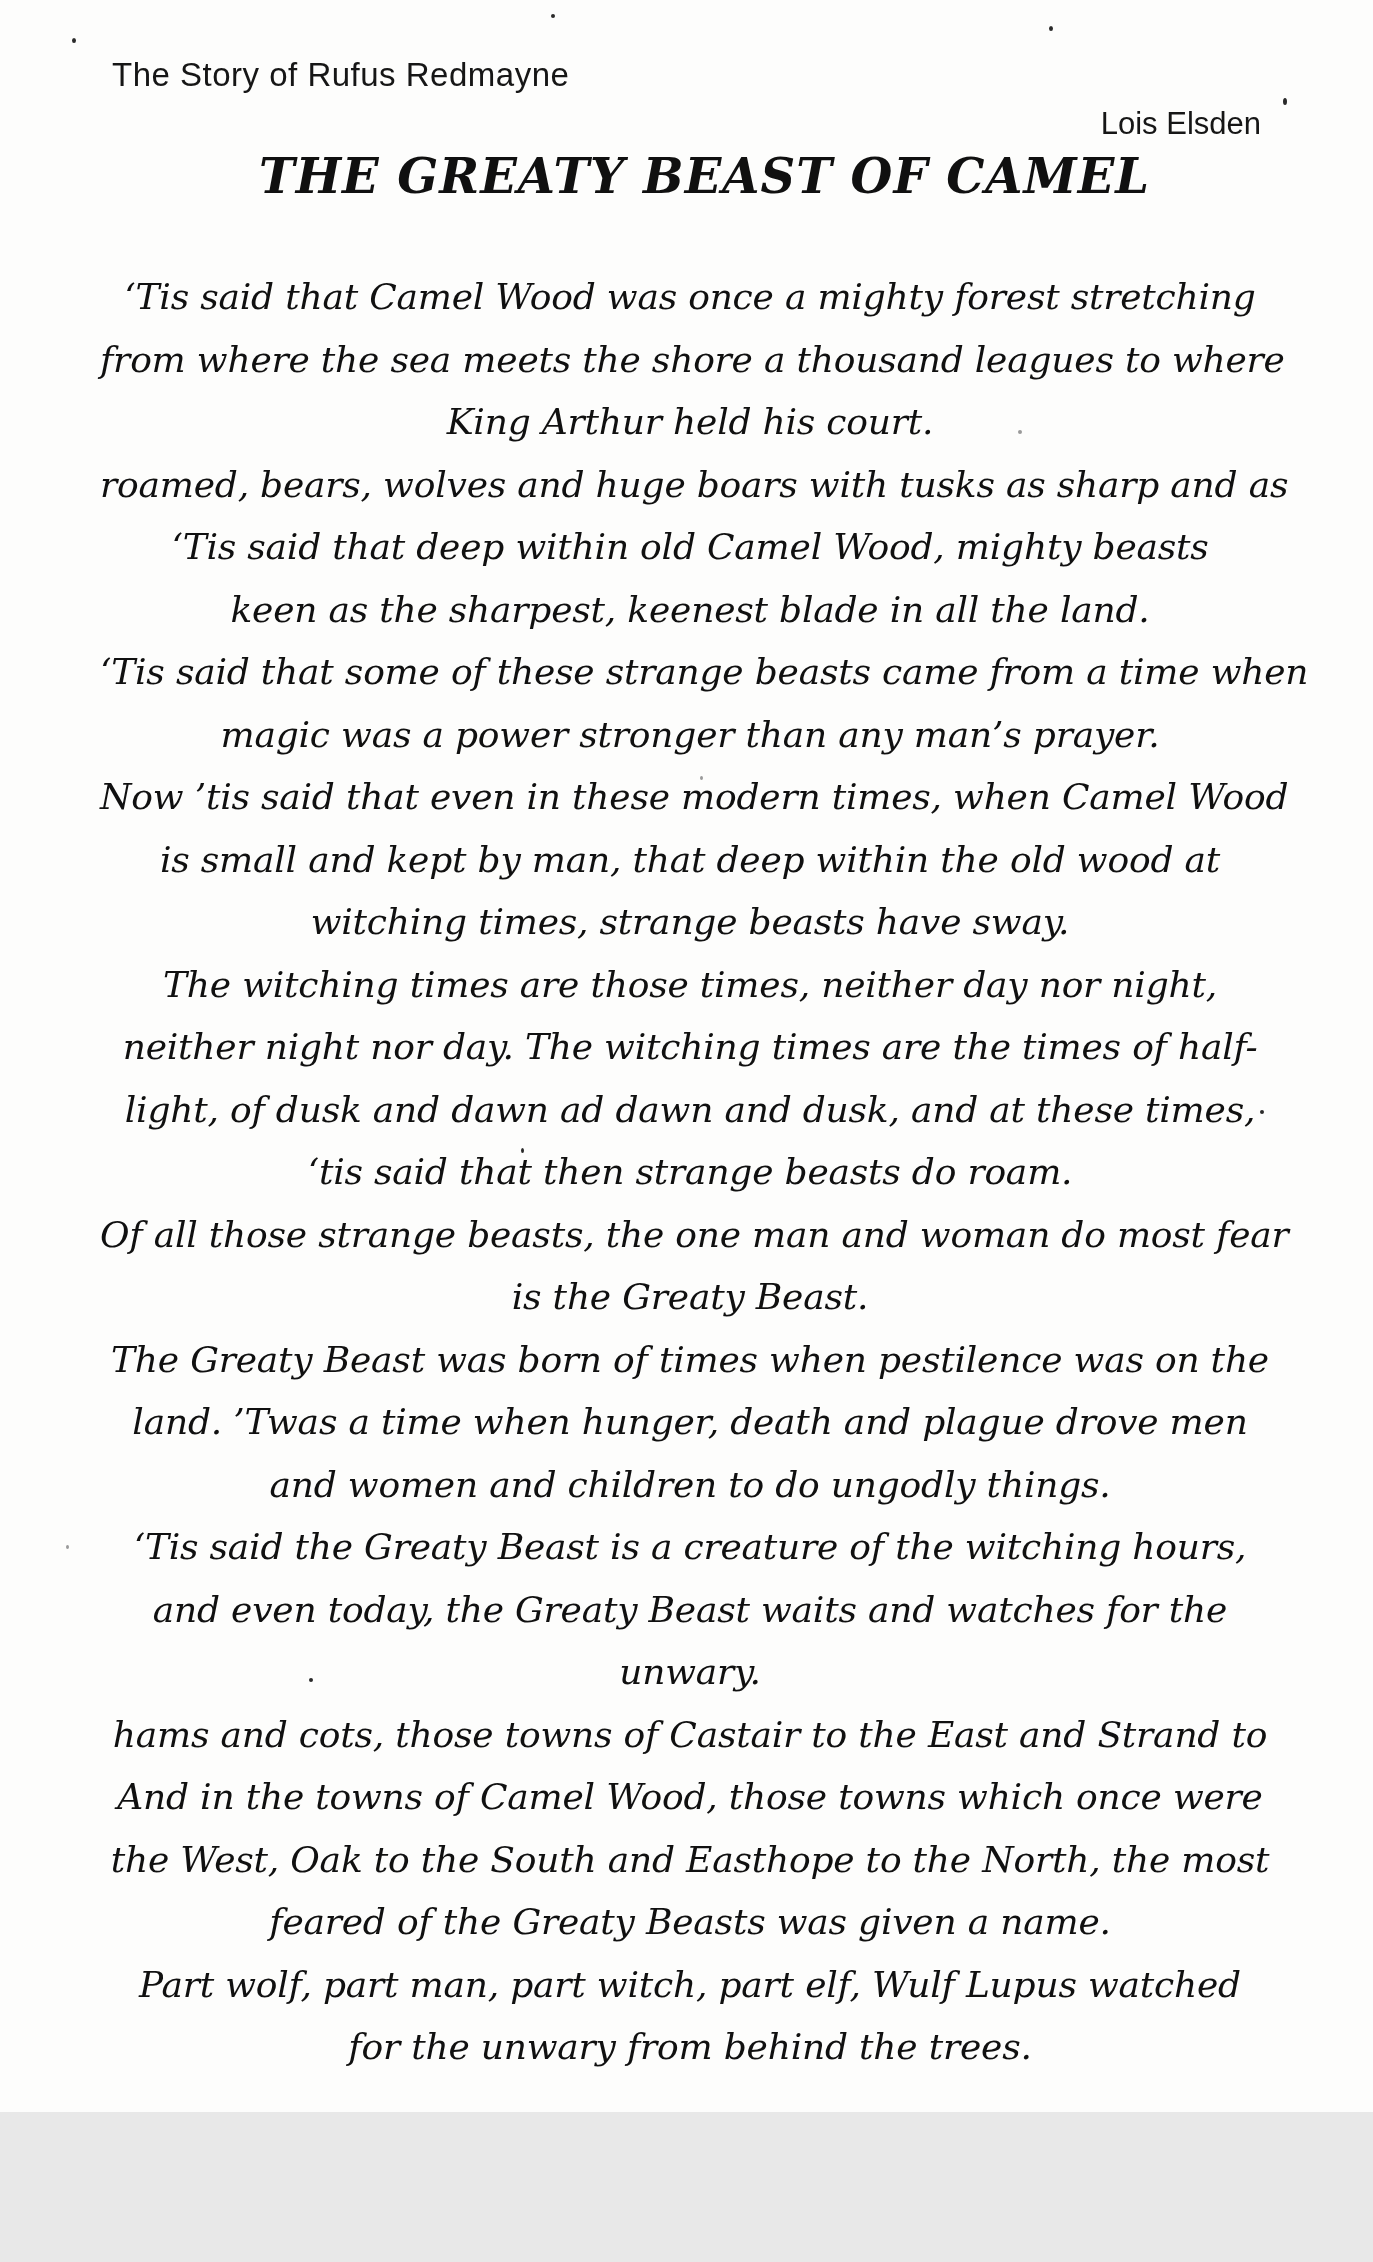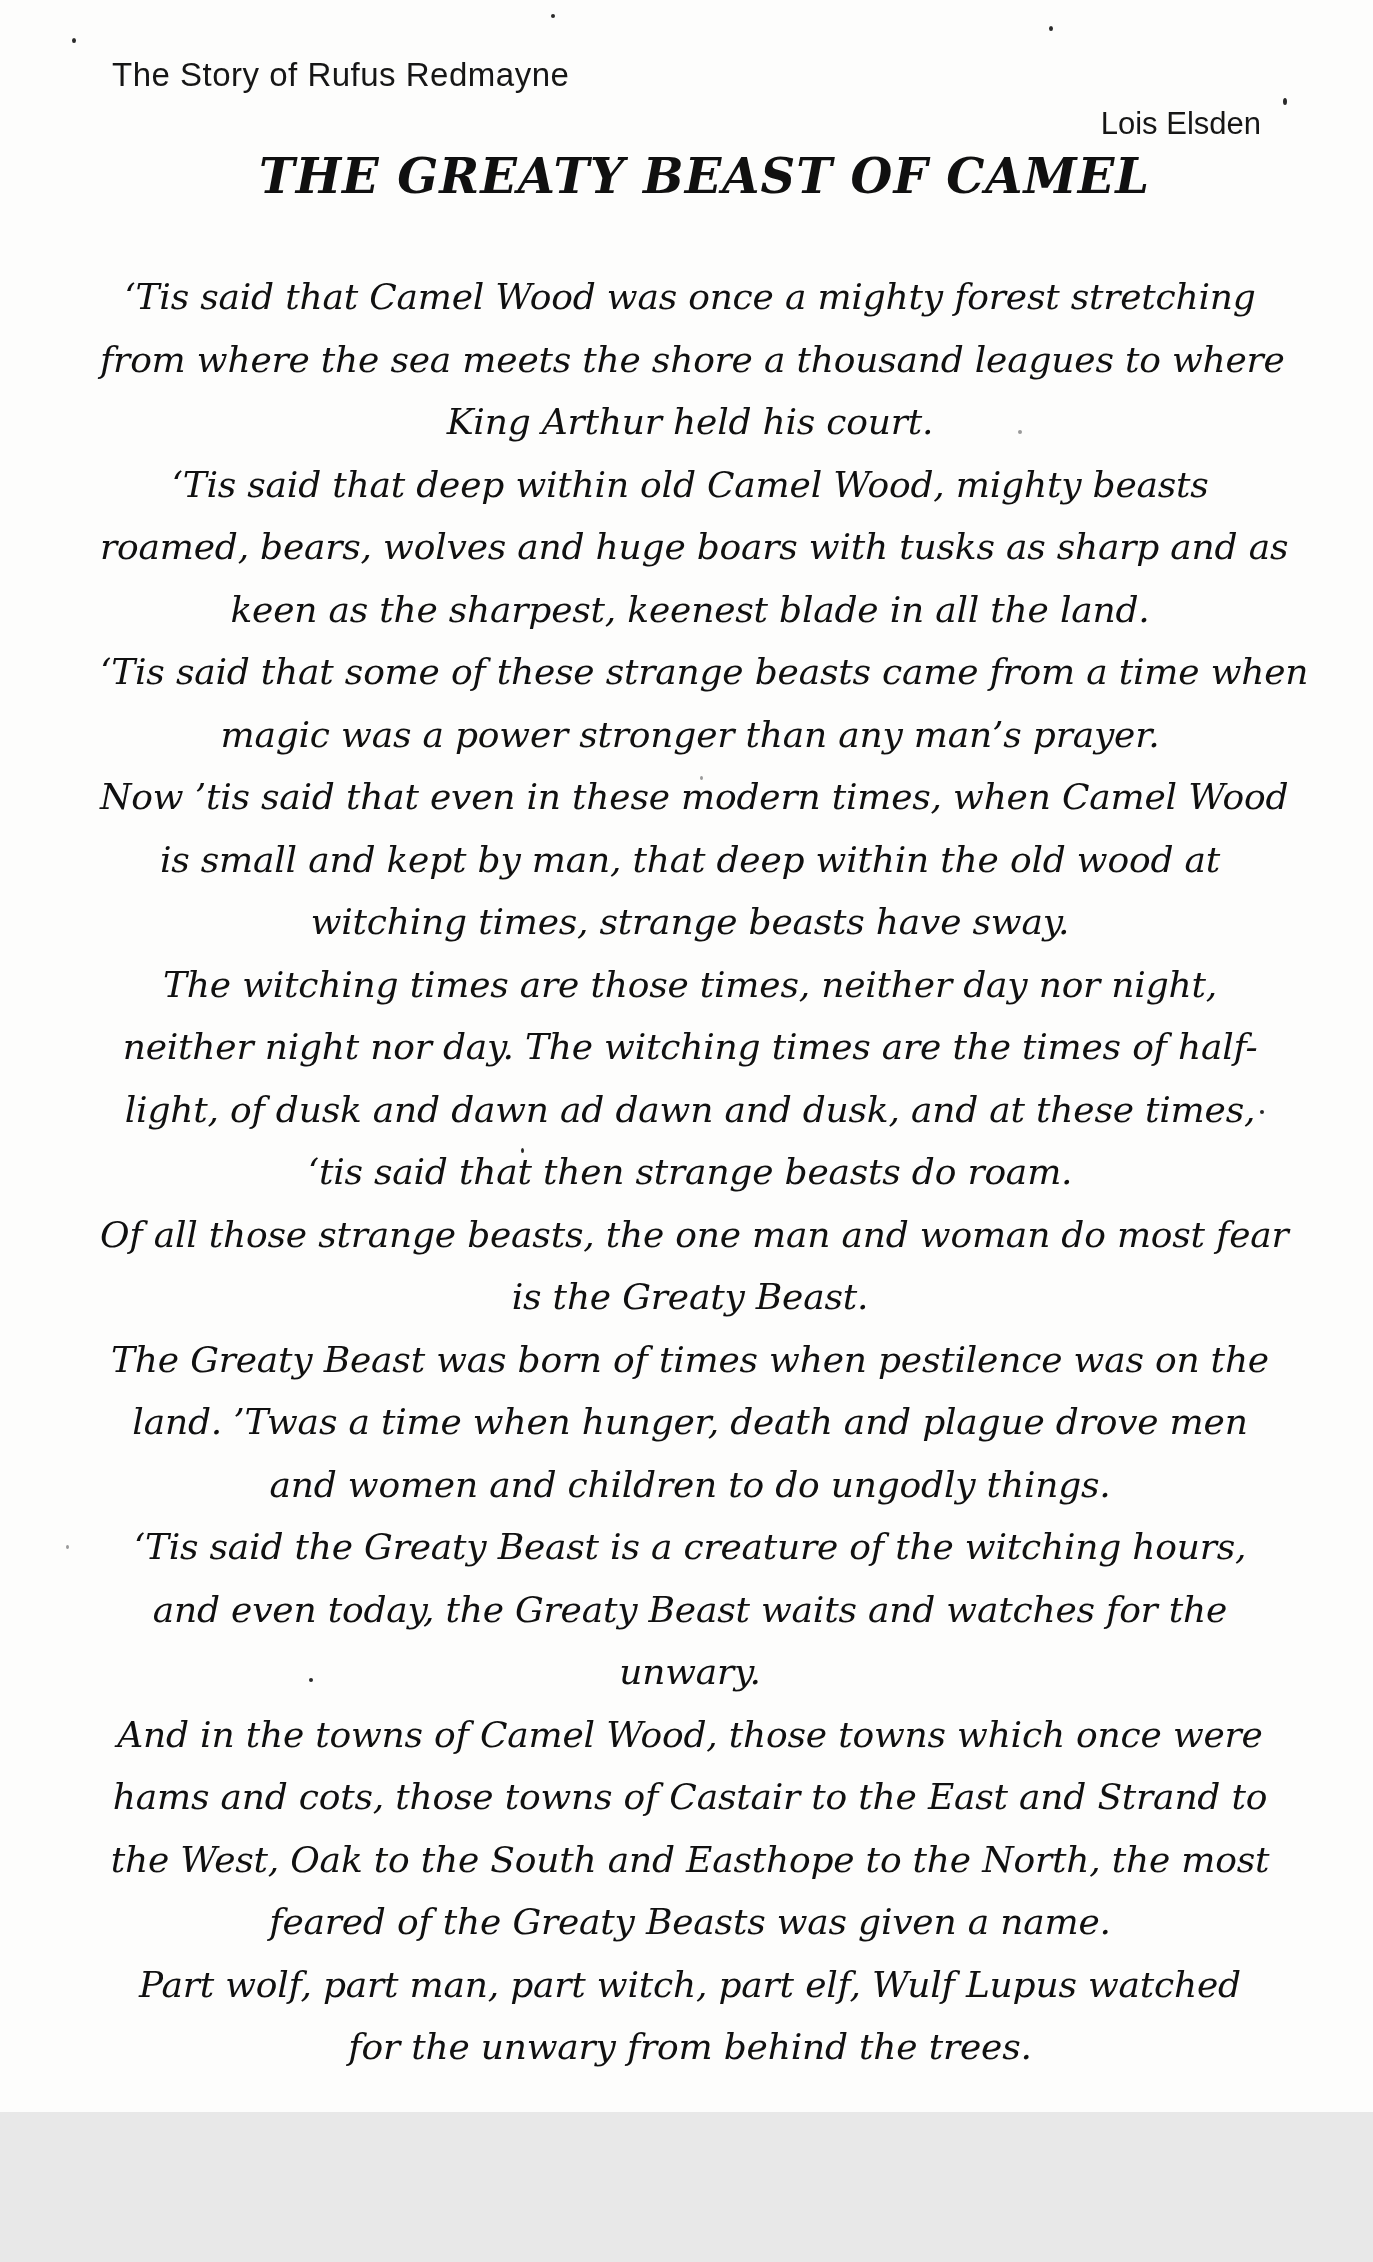--- a/index.html
+++ b/index.html
@@ -84,22 +84,22 @@
   <div class="author">Lois Elsden</div>
   <div class="story-title">THE GREATY BEAST OF CAMEL</div>
 
   <div class="body-text">
     <div class="paragraph">
       <div class="body-line">‘Tis said that Camel Wood was once a mighty forest stretching</div>
       <div class="body-line">from where the sea meets the shore a thousand leagues to where</div>
       <div class="body-line">King Arthur held his court.</div>
     </div>
     <div class="paragraph">
+      <div class="body-line">roamed, bears, wolves and huge boars with tusks as sharp and as</div>
       <div class="body-line">‘Tis said that deep within old Camel Wood, mighty beasts</div>
-      <div class="body-line">roamed, bears, wolves and huge boars with tusks as sharp and as</div>
       <div class="body-line">keen as the sharpest, keenest blade in all the land.</div>
     </div>
     <div class="paragraph">
       <div class="body-line">‘Tis said that some of these strange beasts came from a time when</div>
       <div class="body-line">magic was a power stronger than any man’s prayer.</div>
     </div>
     <div class="paragraph">
       <div class="body-line">Now ’tis said that even in these modern times, when Camel Wood</div>
       <div class="body-line">is small and kept by man, that deep within the old wood at</div>
       <div class="body-line">witching times, strange beasts have sway.</div>
@@ -118,22 +118,22 @@
       <div class="body-line">The Greaty Beast was born of times when pestilence was on the</div>
       <div class="body-line">land. ’Twas a time when hunger, death and plague drove men</div>
       <div class="body-line">and women and children to do ungodly things.</div>
     </div>
     <div class="paragraph">
       <div class="body-line">‘Tis said the Greaty Beast is a creature of the witching hours,</div>
       <div class="body-line">and even today, the Greaty Beast waits and watches for the</div>
       <div class="body-line">unwary.</div>
     </div>
     <div class="paragraph">
+      <div class="body-line">hams and cots, those towns of Castair to the East and Strand to</div>
       <div class="body-line">And in the towns of Camel Wood, those towns which once were</div>
-      <div class="body-line">hams and cots, those towns of Castair to the East and Strand to</div>
       <div class="body-line">the West, Oak to the South and Easthope to the North, the most</div>
       <div class="body-line">feared of the Greaty Beasts was given a name.</div>
     </div>
     <div class="paragraph">
       <div class="body-line">Part wolf, part man, part witch, part elf, Wulf Lupus watched</div>
       <div class="body-line">for the unwary from behind the trees.</div>
     </div>
   </div>
 
   <div class="page-number">3</div>

